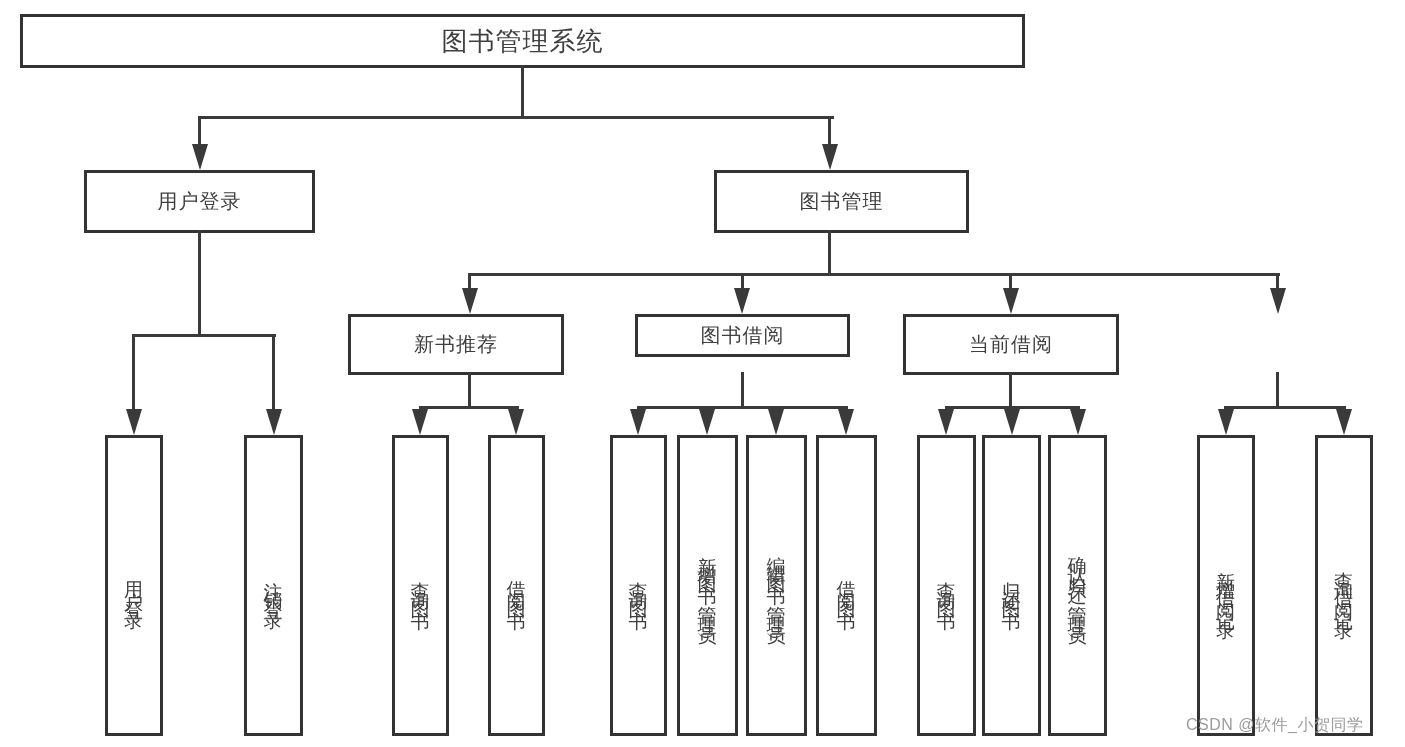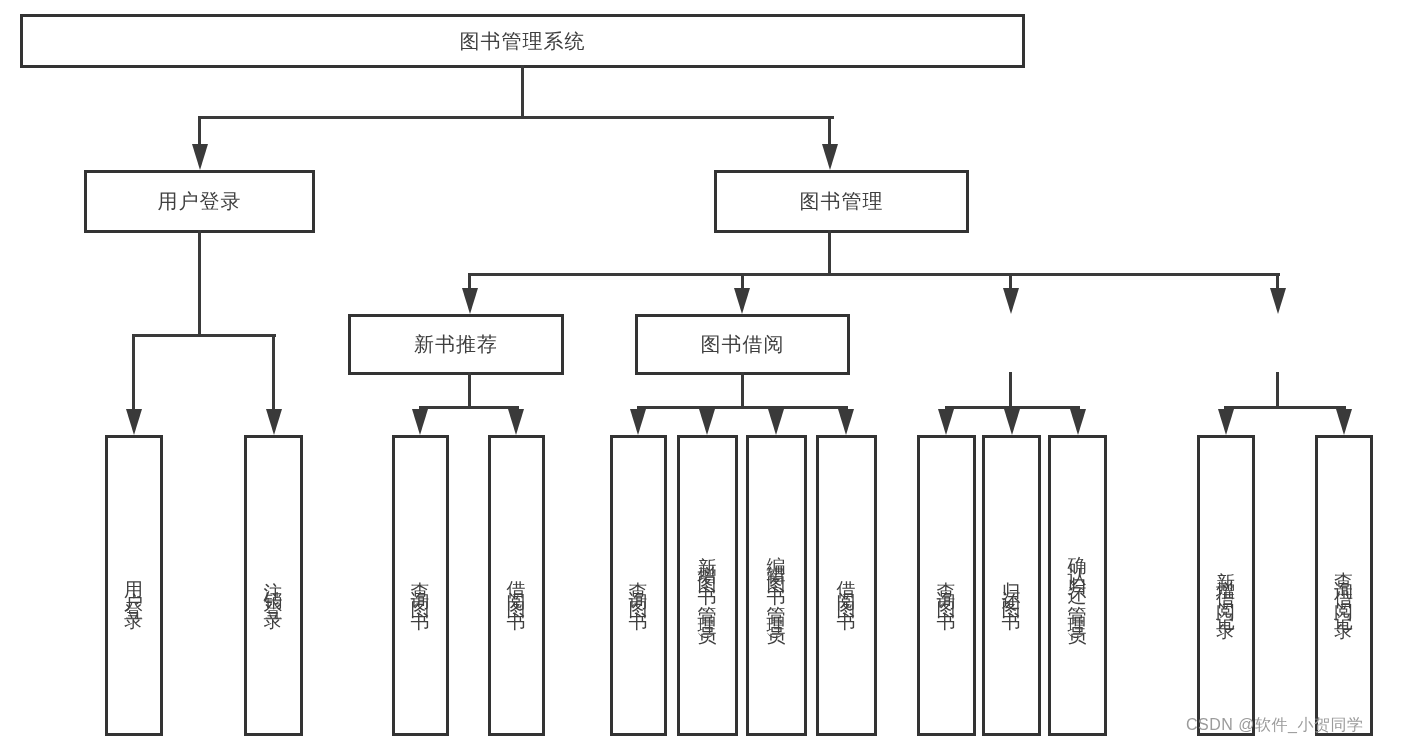--- a/index.html
+++ b/index.html
@@ -22,21 +22,21 @@
     background: #ffffff;
     border: 3px solid #333333;
     display: flex;
     align-items: center;
     justify-content: center;
     font-size: 20px;
     color: #3f3f3f;
     letter-spacing: 1px;
     white-space: nowrap;
   }
-  .box.root { font-size: 20px; }
+  .box.root { font-size: 26px; }
   
   .leaf {
     position: absolute;
     box-sizing: border-box;
     background: #ffffff;
     border: 3px solid #333333;
     display: flex;
     align-items: center;
     justify-content: center;
     writing-mode: vertical-lr;
@@ -98,21 +98,22 @@
   <div class="vl" style="left:468px; top:273px; width:3px; height:17px;"></div>
   <div class="arrow" style="left:462px; top:288px;"></div>
   <div class="vl" style="left:741px; top:273px; width:3px; height:17px;"></div>
   <div class="arrow" style="left:734px; top:288px;"></div>
   <div class="vl" style="left:1009px; top:273px; width:3px; height:17px;"></div>
   <div class="arrow" style="left:1003px; top:288px;"></div>
   <div class="vl" style="left:1276px; top:273px; width:3px; height:17px;"></div>
   <div class="arrow" style="left:1270px; top:288px;"></div>
 
   <div class="box" style="left:348px; top:314px; width:216px; height:61px;">新书推荐</div>
-  <div class="box" style="left:635px; top:314px; width:215px; height:61px;">图书借阅</div>
+  <div class="box" style="left:635px; top:314px; width:215px; height:43px;">图书借阅</div>
+  <div class="box" style="left:903px; top:314px; width:216px; height:61px;">当前借阅</div>
 
   <div class="vl" style="left:468px; top:372px; width:3px; height:37px;"></div>
   <div class="vl" style="left:741px; top:372px; width:3px; height:37px;"></div>
   <div class="vl" style="left:1009px; top:372px; width:3px; height:37px;"></div>
   <div class="vl" style="left:1276px; top:372px; width:3px; height:37px;"></div>
 
   <div class="hl" style="left:419px; top:406px; width:100px; height:3px;"></div>
   <div class="hl" style="left:637px; top:406px; width:211px; height:3px;"></div>
   <div class="hl" style="left:945px; top:406px; width:135px; height:3px;"></div>
   <div class="hl" style="left:1224px; top:406px; width:122px; height:3px;"></div>

